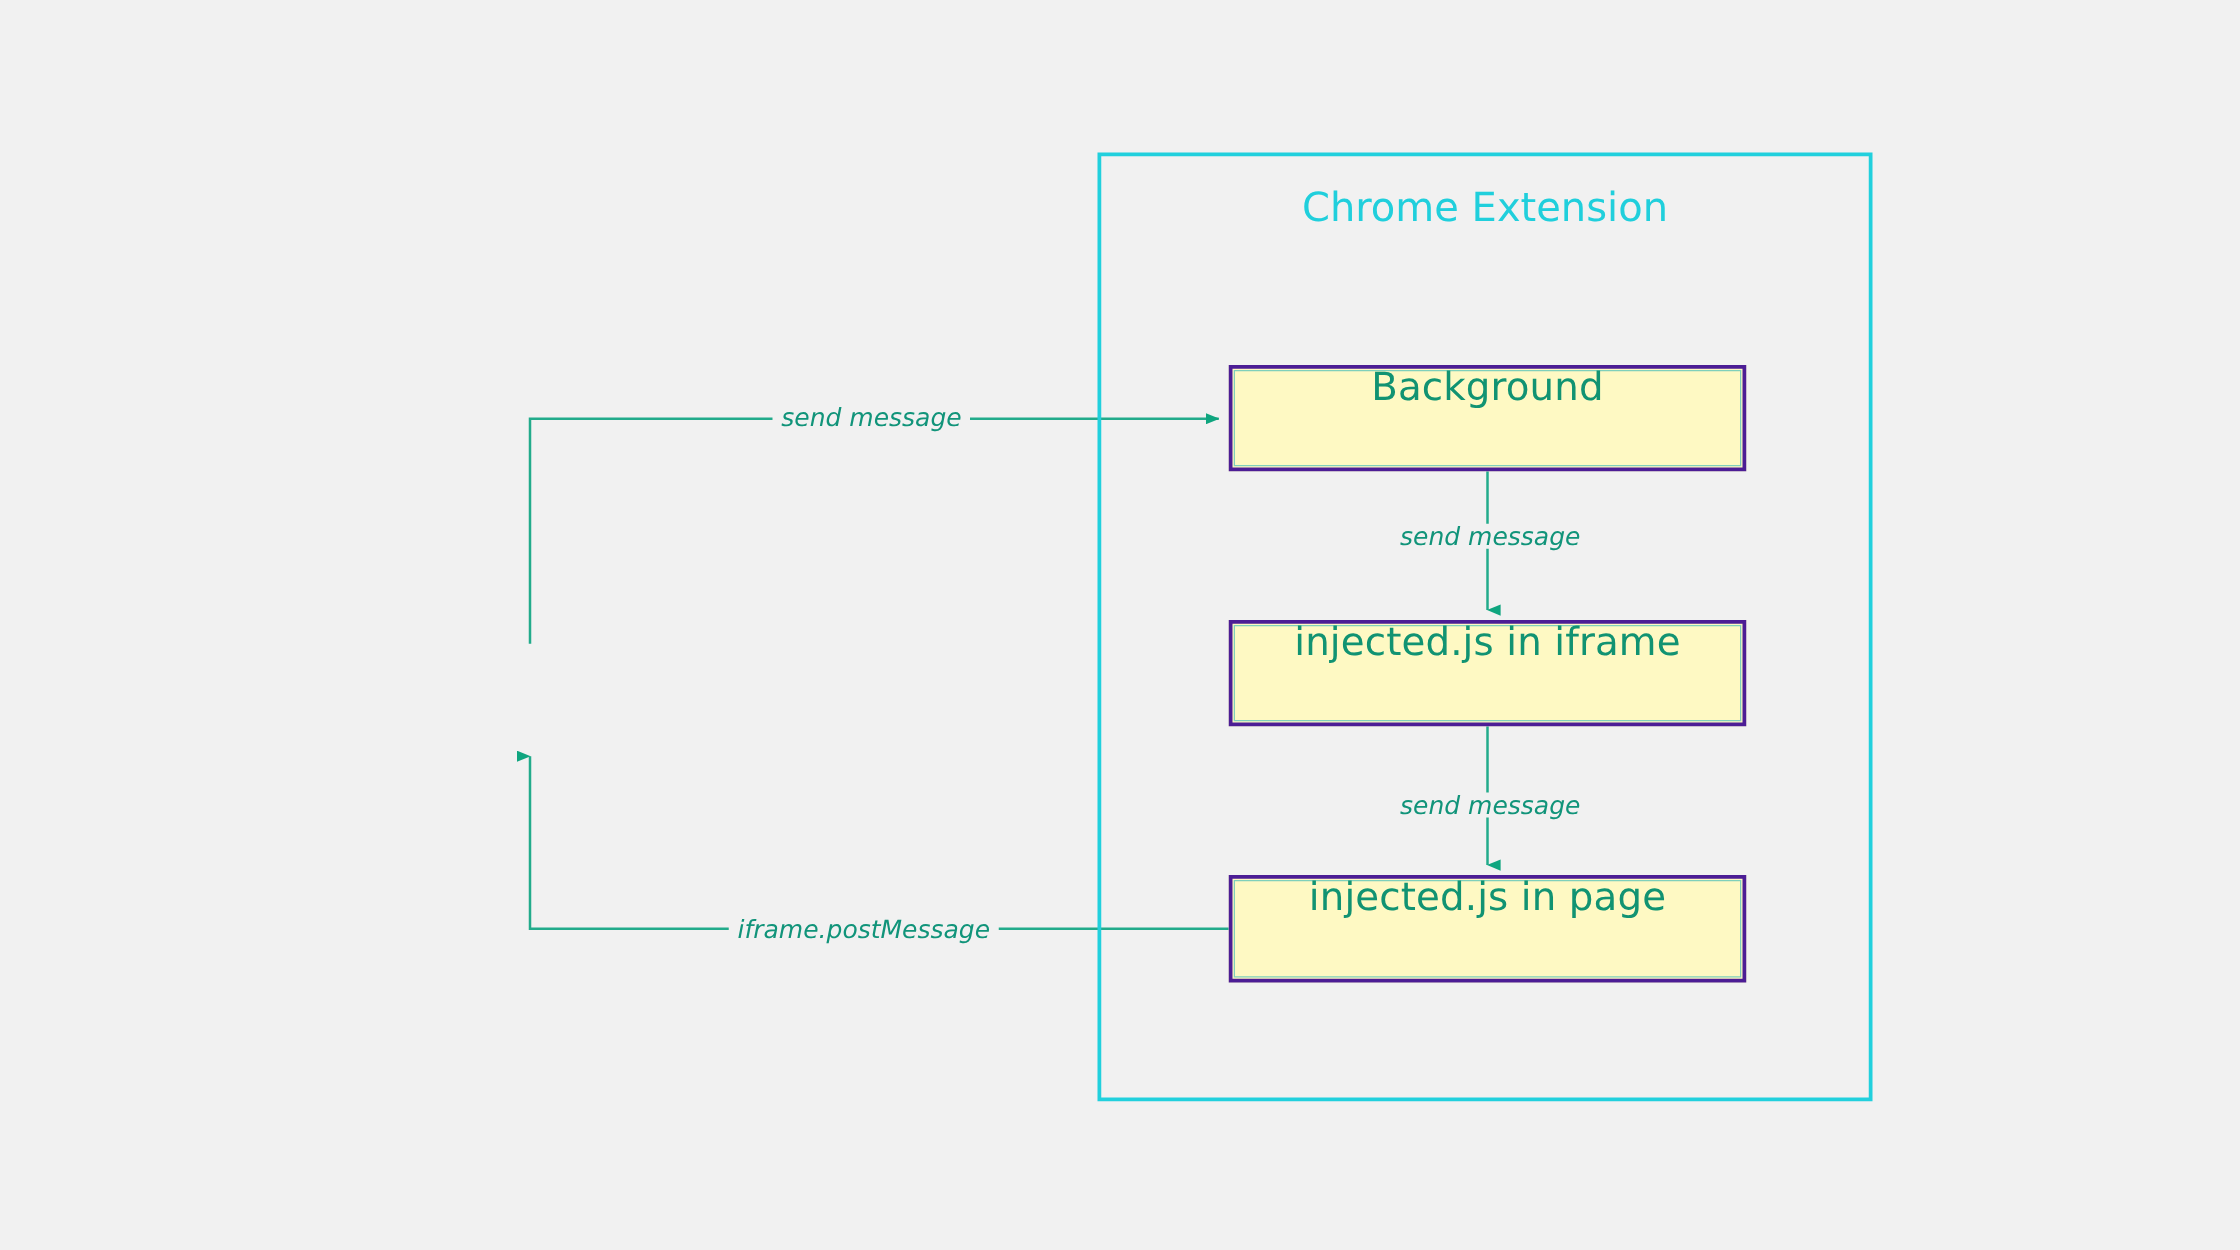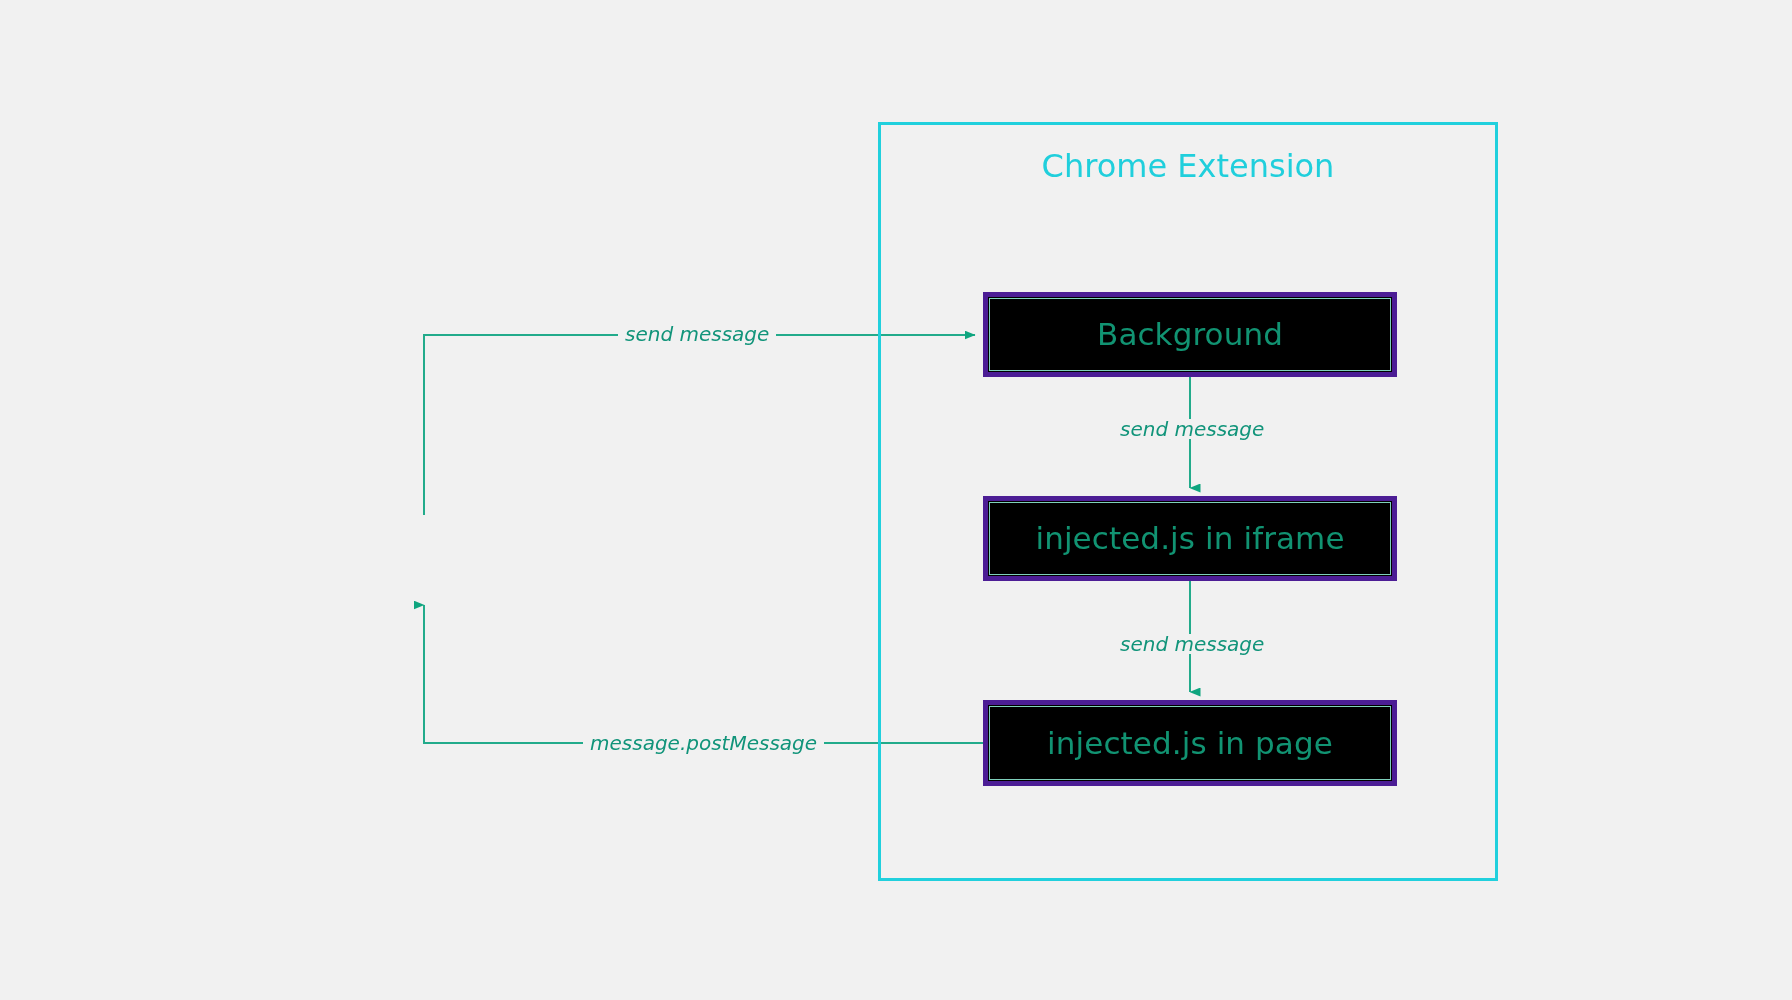--- a/index.html
+++ b/index.html
@@ -27,24 +27,23 @@
     top: 0;
     left: 0;
     width: 1792px;
     height: 1000px;
   }
 
   
   .node-box {
     position: absolute;
     box-sizing: border-box;
-    border: 5px solid #4c1d95;
-    background: #000000;
+    border: 3px solid #4c1d95;
+    background: #fef9c3;
     display: flex;
-    align-items: center;
     justify-content: center;
   }
   .node-box::after {
     content: "";
     position: absolute;
     left: 1px; top: 1px; right: 1px; bottom: 1px;
     border: 1px solid #7fd0bb;
     pointer-events: none;
   }
   .node-label {
@@ -163,15 +162,15 @@
   <div id="box-injected-iframe" class="node-box">
     <span class="node-label">injected.js in iframe</span>
   </div>
 
   <div id="label-send-message-top" class="edge-label">send message</div>
 
   <div id="label-send-message-mid" class="edge-label">send message</div>
 
   <div id="label-send-message-low" class="edge-label">send message</div>
 
-  <div id="label-window-post-message" class="edge-label">message.postMessage</div>
+  <div id="label-window-post-message" class="edge-label">iframe.postMessage</div>
 
 </div>
 
 </body></html>

